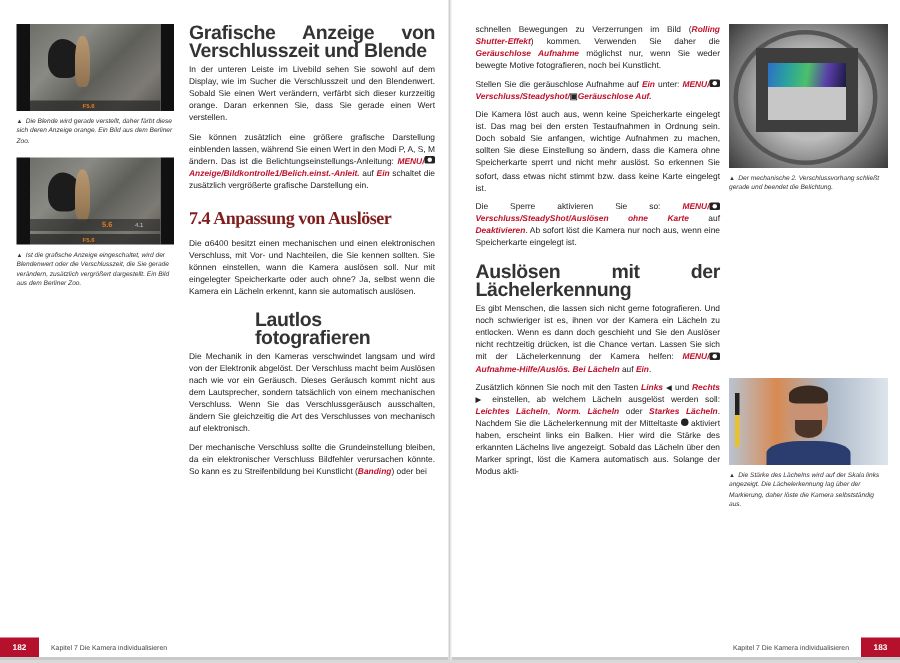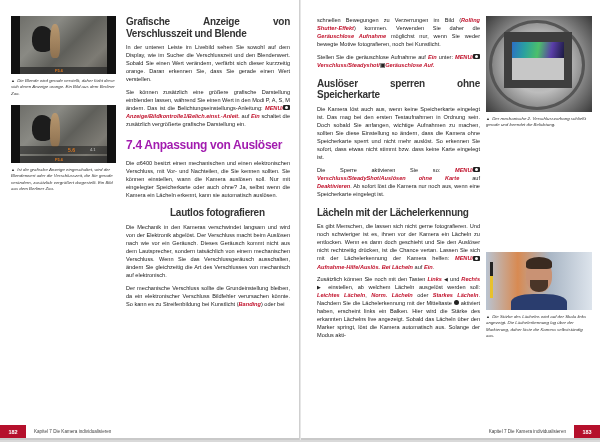--- a/index.html
+++ b/index.html
@@ -11,22 +11,22 @@
   .page.right { border-left: 1px solid #e6e6e6; }
   .page::after { content: ""; position: absolute; left: 0; right: 0; bottom: 0; height: 2px; background: #c9c9c9; }
 
   .fig { position: absolute; }
   .photo { width: 100%; position: relative; overflow: hidden; }
   .caption { font-size: 4.4px; line-height: 6.3px; font-style: italic; color: #333; margin-top: 4px; }
   .caption .tri { font-style: normal; font-size: 4px; margin-right: 1px; }
 
   .col { position: absolute; font-size: 5.6px; line-height: 8.05px; color: #222; text-align: justify; }
   .col p { margin-bottom: 4.5px; }
-  .h3 { font-family: "Liberation Sans", sans-serif; font-weight: bold; font-size: 10px; line-height: 11.5px; color: #333; letter-spacing: -0.25px; margin-bottom: 4px; }
-  .h2 { font-weight: bold; font-size: 12px; line-height: 15px; color: #a21caf; letter-spacing: -0.3px; margin: 10px 0 6px 0; }
+  .h3 { font-family: "Liberation Sans", sans-serif; font-weight: bold; font-size: 13px; line-height: 11.5px; color: #333; letter-spacing: -0.25px; margin-bottom: 4px; }
+  .h2 { font-weight: bold; font-size: 12px; line-height: 15px; color: #7f1d1d; letter-spacing: -0.3px; margin: 10px 0 6px 0; font-family: Liberation Serif, serif; }
   .h2 .line2 { display: block; padding-left: 22px; }
   .red { color: #c0102a; font-weight: bold; font-style: italic; }
   .cam { display: inline-block; width: 7px; height: 5px; background: #222; border-radius: 1px; vertical-align: -0.5px; position: relative; }
   .cam::after { content: ""; position: absolute; left: 2px; top: 1px; width: 3px; height: 3px; border-radius: 50%; background: #fff; }
   .dot { display: inline-block; width: 5px; height: 5px; border-radius: 50%; background: #222; vertical-align: 0; }
   .tri-l, .tri-r { font-size: 5px; }
 
   .footer { position: absolute; bottom: 2px; height: 13px; display: flex; align-items: center; font-size: 4.6px; color: #444; }
   .pnum { background: #b5102c; color: #fff; font-weight: bold; font-size: 5.5px; height: 14px; width: 26px; display: flex; align-items: center; justify-content: center; }
   .footer.left { left: 0; }
@@ -110,25 +110,24 @@
       <div class="ftxt">Kapitel 7   Die Kamera individualisieren</div>
     </div>
   </div>
 
   <div class="page right">
 
     <div class="col" style="left:16px; top:16px; width:163px;">
       <p><span>schnellen Bewegungen zu Verzerrungen im Bild (</span><span class="red">Rolling Shutter-Effekt</span><span>) kommen. Verwenden Sie daher die </span><span class="red">Geräuschlose Aufnahme</span><span> möglichst nur, wenn Sie weder bewegte Motive fotografieren, noch bei Kunstlicht.</span></p>
       <p><span>Stellen Sie die geräuschlose Aufnahme auf </span><span class="red">Ein</span><span> unter: </span><span class="red"><span>MENU/</span><span class="cam"></span><span>Verschluss/Steadyshot/</span><span style="color:#222;font-style:normal;">▣</span><span>Geräuschlose Auf.</span></span></p>
 
-      <div class="h3" style="margin-top:9px;">Auslöser sperren ohne Speicherkarte</div>
       <p>Die Kamera löst auch aus, wenn keine Speicherkarte eingelegt ist. Das mag bei den ersten Testaufnahmen in Ordnung sein. Doch sobald Sie anfangen, wichtige Aufnahmen zu machen, sollten Sie diese Einstellung so ändern, dass die Kamera ohne Speicherkarte sperrt und nicht mehr auslöst. So erkennen Sie sofort, dass etwas nicht stimmt bzw. dass keine Karte eingelegt ist.</p>
       <p><span>Die Sperre aktivieren Sie so: </span><span class="red"><span>MENU/</span><span class="cam"></span><span>Verschluss/SteadyShot/Auslösen ohne Karte</span></span><span> auf </span><span class="red">Deaktivieren</span><span>. Ab sofort löst die Kamera nur noch aus, wenn eine Speicherkarte eingelegt ist.</span></p>
 
-      <div class="h3" style="margin-top:9px;">Lächeln mit der Lächelerkennung</div>
+      <div class="h3" style="margin-top:9px;">Auslösen mit der Lächelerkennung</div>
       <p><span>Es gibt Menschen, die lassen sich nicht gerne fotografieren. Und noch schwieriger ist es, ihnen vor der Kamera ein Lächeln zu entlocken. Wenn es dann doch geschieht und Sie den Auslöser nicht rechtzeitig drücken, ist die Chance vertan. Lassen Sie sich mit der Lächelerkennung der Kamera helfen: </span><span class="red"><span>MENU/</span><span class="cam"></span><span>Aufnahme-Hilfe/Auslös. Bei Lächeln</span></span><span> auf </span><span class="red">Ein</span><span>.</span></p>
       <p><span>Zusätzlich können Sie noch mit den Tasten </span><span class="red">Links</span> <span class="tri-l">◀</span><span> und </span><span class="red">Rechts</span> <span class="tri-r">▶</span><span> einstellen, ab welchem Lächeln ausgelöst werden soll: </span><span class="red">Leichtes Lächeln</span><span>, </span><span class="red">Norm. Lächeln</span><span> oder </span><span class="red">Starkes Lächeln</span><span>. Nachdem Sie die Lächelerkennung mit der Mitteltaste </span><span class="dot"></span><span> aktiviert haben, erscheint links ein Balken. Hier wird die Stärke des erkannten Lächelns live angezeigt. Sobald das Lächeln über den Marker springt, löst die Kamera automatisch aus. Solange der Modus akti-</span></p>
     </div>
 
     <div class="fig" style="left:185px; top:16px; width:106px;">
       <div class="photo sensor">
         <div class="ring"></div>
           <div class="frame"></div>
           <div class="chip"></div>
           <div class="rainbow"></div>

